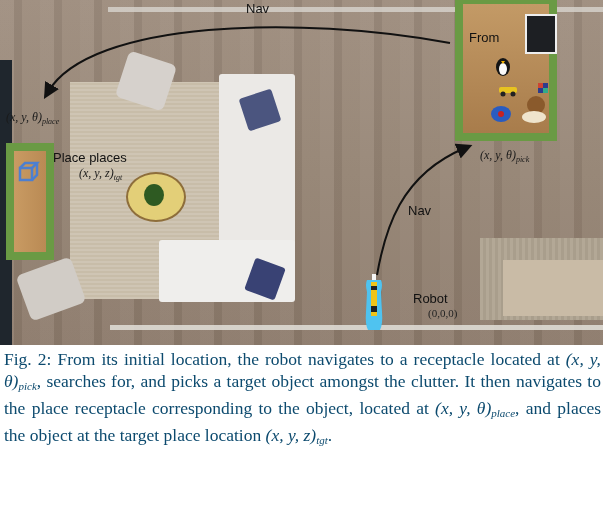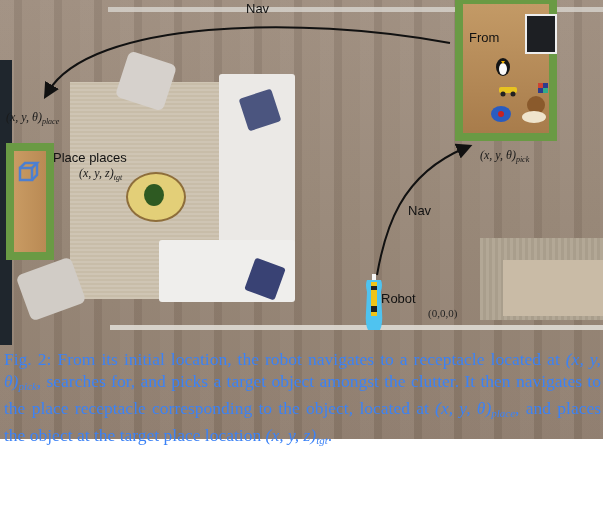--- a/index.html
+++ b/index.html
@@ -1,17 +1,17 @@
 <!DOCTYPE html>
 <html><head>
 <meta charset="utf-8">
 <style>
   html,body{margin:0;padding:0;background:#fff;}
   body{width:603px;height:506px;position:relative;overflow:hidden;font-family:"Liberation Serif",serif;}
-  .figure{position:absolute;left:0;top:0;width:603px;height:439px;overflow:hidden;
+  .figure{position:absolute;left:0;top:0;width:603px;height:345px;overflow:hidden;
     background:
       repeating-linear-gradient(90deg, rgba(255,255,255,0.06) 0 14px, rgba(0,0,0,0.05) 14px 22px, rgba(255,255,255,0.03) 22px 40px),
       linear-gradient(180deg,#9e8d7e 0%,#958474 50%,#8d7b6c 100%);}
   .rug{position:absolute;left:70px;top:82px;width:166px;height:217px;background:
       repeating-linear-gradient(0deg,#cfc5b4 0 2px,#c8bda9 2px 4px);}
   .sofa-a{position:absolute;left:219px;top:74px;width:76px;height:144px;background:#ebe9e6;border-radius:3px;}
   .sofa-b{position:absolute;left:159px;top:240px;width:136px;height:62px;background:#efeeec;border-radius:3px;}
   .sofa-c{position:absolute;left:219px;top:210px;width:76px;height:40px;background:#ebe9e6;}
   .pillow1{position:absolute;left:243px;top:93px;width:34px;height:34px;background:#4b557f;transform:rotate(-18deg);border-radius:3px;}
   .pillow2{position:absolute;left:249px;top:262px;width:32px;height:34px;background:#394274;transform:rotate(20deg);border-radius:3px;}
@@ -28,21 +28,21 @@
   .pick-dark{position:absolute;left:525px;top:14px;width:28px;height:36px;background:#1d1f23;border:2px solid #eee;}
   .place-box{position:absolute;left:6px;top:143px;width:48px;height:117px;border:8px solid #6a9a44;background:linear-gradient(90deg,#c99b63,#b98a54);box-sizing:border-box;}
   .cube-icon{position:absolute;left:18px;top:161px;width:22px;height:22px;}
   .toy{position:absolute;}
   .robot{position:absolute;left:363px;top:272px;width:22px;height:62px;}
   svg.paths{position:absolute;left:0;top:0;}
   .lbl{position:absolute;color:#111;font-family:"Liberation Sans",sans-serif;font-size:13px;line-height:14px;white-space:nowrap;}
   .math{position:absolute;color:#1a1a1a;font-family:"Liberation Serif",serif;font-style:italic;font-size:12px;white-space:nowrap;}
   .math sub{font-size:8px;vertical-align:-3px;}
   .coord{position:absolute;color:#222;font-family:"Liberation Serif",serif;font-size:11px;margin-left:25px;}
-  .caption{position:absolute;left:4px;top:348px;width:597px;font-family:"Liberation Serif",serif;font-size:17.5px;line-height:22px;color:#3b82f6;text-align:justify;}
+  .caption{position:absolute;left:4px;top:348px;width:597px;font-family:"Liberation Serif",serif;font-size:17.5px;line-height:22px;color:#0c4a6e;text-align:justify;}
   .caption i{font-family:"Liberation Serif",serif;}
   .caption sub{font-size:11px;font-style:italic;vertical-align:-3px;}
 </style>
 </head>
 <body>
 
 <div class="figure">
   <div class="rail-top"></div>
   <div class="shelf"></div>
   <div class="rug"></div>
@@ -110,21 +110,21 @@
       </marker>
     </defs>
     <path d="M450,43 C300,15 90,20 48,92" fill="none" stroke="#111" stroke-width="2" marker-end="url(#ah)"></path>
     <path d="M377,275 C385,230 400,175 465,148" fill="none" stroke="#111" stroke-width="2" marker-end="url(#ah)"></path>
   </svg>
 
   <span class="lbl" style="left:246px;top:2px">Nav</span>
   <span class="lbl" style="left:408px;top:204px">Nav</span>
   <span class="lbl" style="left:469px;top:31px">From</span>
   <span class="lbl" style="left:53px;top:151px">Place places</span>
-  <span class="lbl" style="left:381px;top:292px">Robot</span>
+  <span class="lbl" style="left:413px;top:292px">Robot</span>
   <span class="coord" style="left:403px;top:307px">(0,0,0)</span>
 
   <span class="math" style="left:480px;top:148px"><span>(x, y, θ)</span><sub>pick</sub></span>
   <span class="math" style="left:6px;top:110px"><span>(x, y, θ)</span><sub>place</sub></span>
   <span class="math" style="left:79px;top:166px"><span>(x, y, z)</span><sub>tgt</sub></span>
 </div>
 
 <div class="caption"><span>Fig. 2:</span><span> From its initial location, the robot navigates to a receptacle located at </span><i>(x, y, θ)</i><sub>pick</sub><span>, searches for, and picks a target object amongst the clutter. It then navigates to the place receptacle corresponding to the object, located at </span><i>(x, y, θ)</i><sub>place</sub><span>, and places the object at the target place location </span><i>(x, y, z)</i><sub>tgt</sub><span>.</span></div>
 
 </body></html>

